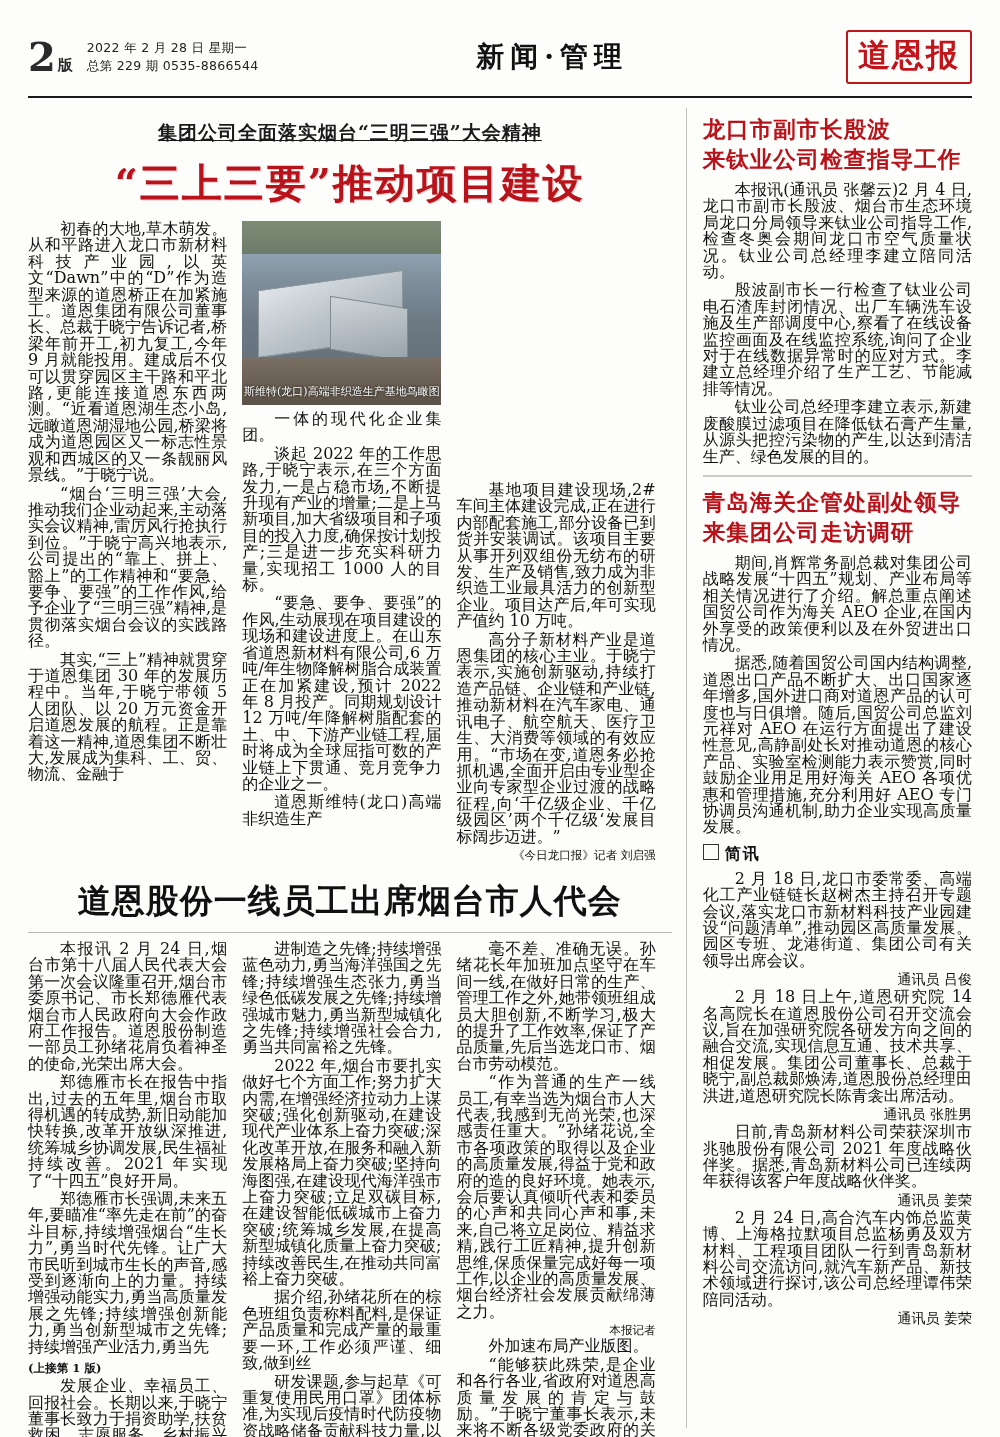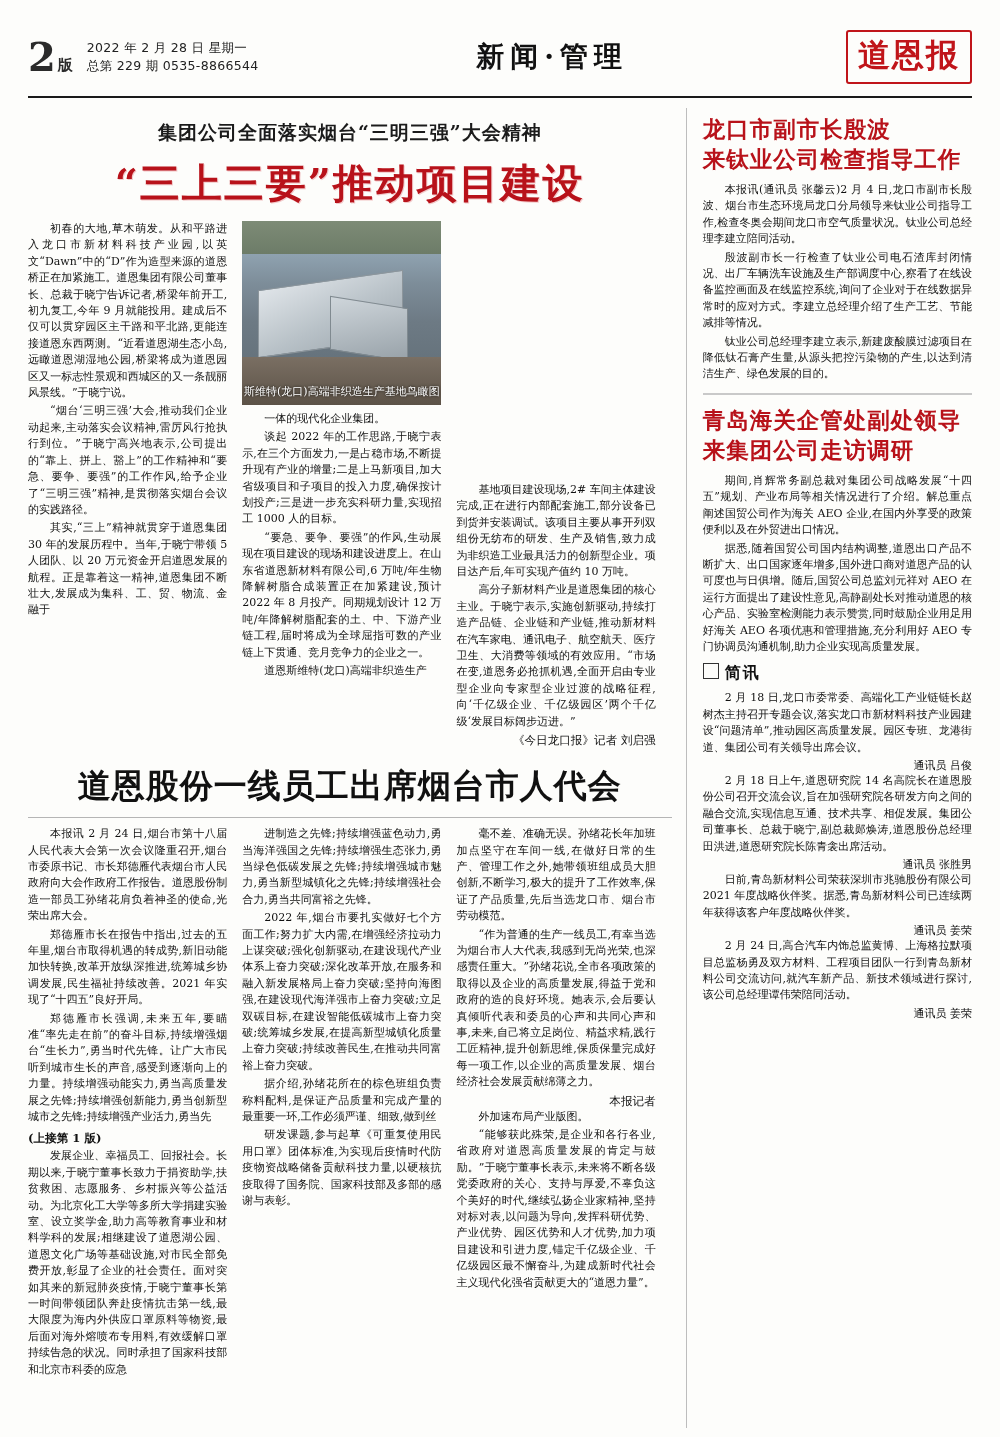--- a/index.html
+++ b/index.html
@@ -30,35 +30,35 @@
   }
 
   
   .body{display:flex;margin-top:10px;height:1320px;}
   .leftzone{width:670px;padding-right:14px;box-sizing:border-box;border-right:1px solid #bdbdbd;}
   .rightzone{width:290px;padding-left:16px;box-sizing:border-box;}
 
   
   .kicker{
     text-align:center;font-family:"DejaVu Serif","Liberation Serif",serif;
-    font-size:19px;font-weight:bold;color:#1b1b1b;margin-top:12px;letter-spacing:1px;
+    font-size:19px;font-weight:bold;color:#1b1b1b;margin-top:12px;letter-spacing:1px;text-decoration:underline;
   }
   .headline{
     text-align:center;font-family:"DejaVu Serif","Liberation Serif",serif;
     font-size:40px;font-weight:bold;color:#b8121a;margin:10px 0 4px 0;letter-spacing:2px;
     text-shadow:1px 1px 0 #f2c9ca;
   }
 
   
   .art1{display:flex;margin-top:10px;}
   .col{width:calc(33.33% - 10px);margin-right:15px;}
   .col:last-child{margin-right:16px;}
   p.t{
     font-family:"DejaVu Serif","Liberation Serif",serif;
-    font-size:11px;line-height:16.4px;text-align:justify;margin:0 0 2px 0;
+    font-size:16px;line-height:16.4px;text-align:justify;margin:0 0 2px 0;
     text-indent:2em;color:#111;
   }
   .byline{text-align:right;font-family:"DejaVu Serif","Liberation Serif",serif;font-size:11.6px;margin-top:3px;}
   .photo{
     position:relative;width:100%;height:184px;margin-bottom:6px;
     background:linear-gradient(180deg,#9fb0bd 0%,#8fa2b0 18%,#7d8d99 34%,#6d7a84 55%,#5d6a73 100%);
     overflow:hidden;
   }
   .photo .roof{
     position:absolute;left:8%;top:32%;width:72%;height:36%;
@@ -87,21 +87,21 @@
   .contlabel{
     font-family:"DejaVu Serif","Liberation Serif",serif;font-size:11.6px;margin:6px 0 2px 0;font-weight:bold;
   }
 
   
   .rhead{
     font-family:"DejaVu Serif","Liberation Serif",serif;
     font-size:22.5px;font-weight:bold;color:#b8121a;line-height:30px;letter-spacing:1px;margin:6px 0 8px 0;
   }
   .rdiv{border-top:2px solid #c9c9c9;margin:10px 0;}
-  .rbyline{text-align:right;font-family:"DejaVu Serif","Liberation Serif",serif;font-size:11px;margin-top:2px;}
+  .rbyline{text-align:right;font-family:"DejaVu Serif","Liberation Serif",serif;font-size:14px;margin-top:2px;}
   .briefhead{display:flex;align-items:flex-start;margin:8px 0 6px 0;}
   .briefhead .bx{
     width:14px;height:14px;border:1.5px solid #333;margin-right:6px;display:inline-block;
   }
   .briefhead .bt{font-family:"DejaVu Serif","Liberation Serif",serif;font-size:16px;font-weight:bold;letter-spacing:2px;}
 </style>
 </head>
 <body>
 
 <div class="page">

